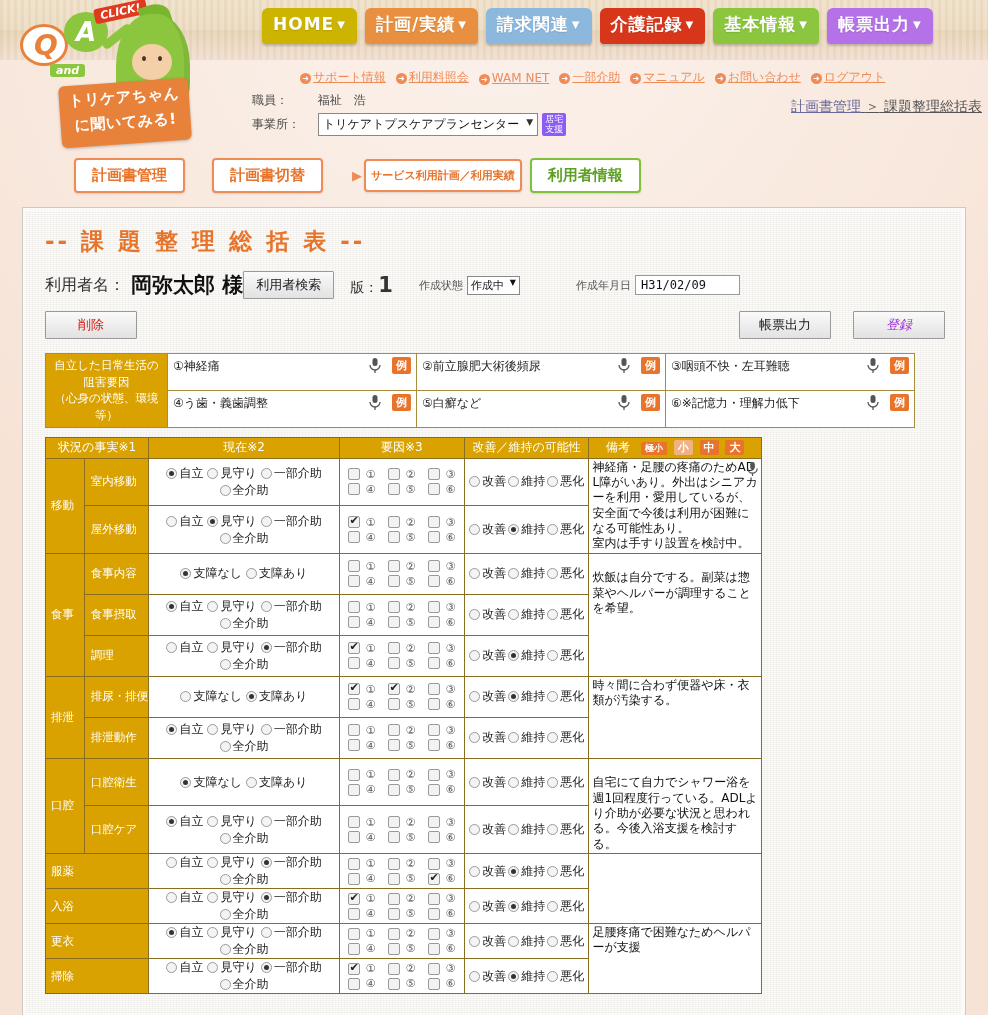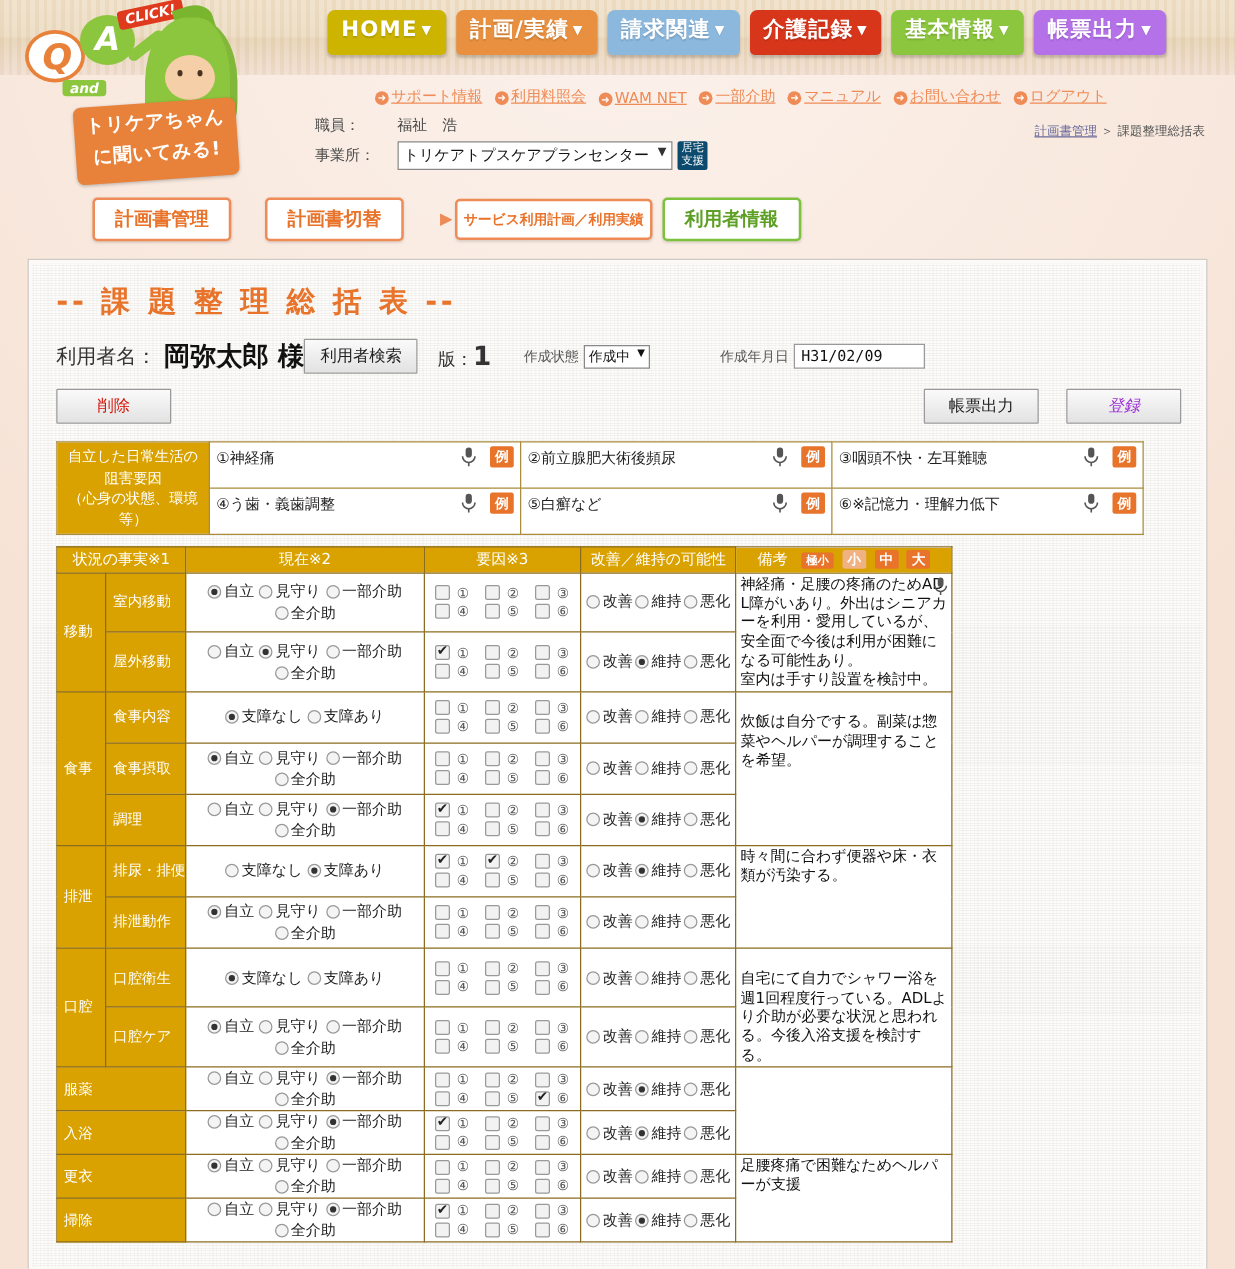--- a/index.html
+++ b/index.html
@@ -100,25 +100,25 @@
   #staffrow{ position:absolute; left:252px; top:92px; font-size:12px; color:#4a4a4a; z-index:7;}
   #staffrow .lbl{ display:inline-block; width:62px; }
   #officerow{ position:absolute; left:252px; top:113px; z-index:7; display:flex; align-items:center; gap:4px;}
   #officerow .lbl{ display:inline-block; width:62px; font-size:12px; color:#4a4a4a;}
   .sel{
     border:1px solid #888; background:#fff; font-size:12px; padding:2px 18px 2px 4px;
     position:relative; cursor:pointer; min-width:212px; color:#111;
   }
   .sel .car{ position:absolute; right:4px; top:3px; font-size:9px; color:#333;}
   .tag-blue{
-    background:#0c4a6e; color:#fff; font-size:9px; line-height:1.05;
+    background:#8b5cf6; color:#fff; font-size:9px; line-height:1.05;
     padding:2px 3px; text-align:center; border-radius:2px;
   }
   #breadcrumb{
-    position:absolute; right:24px; top:98px; font-size:10px; color:#555; z-index:7;
+    position:absolute; right:6px; top:98px; font-size:14px; color:#555; z-index:7;text-decoration:underline;
   }
   #breadcrumb .bc-link{ color:#6a6a9a; text-decoration:underline; cursor:pointer;}
 
   
   #subnav{ position:absolute; left:74px; top:158px; display:flex; align-items:center; gap:0; z-index:7;}
   .subbtn{
     border:2px solid #ef8b56; background:#fff; color:#e8732a;
     font-size:15px; font-weight:bold; padding:6px 16px; border-radius:4px;
     box-shadow:0 1px 2px rgba(0,0,0,.12); cursor:pointer; white-space:nowrap;
     outline:1px solid #fff; outline-offset:-4px;

